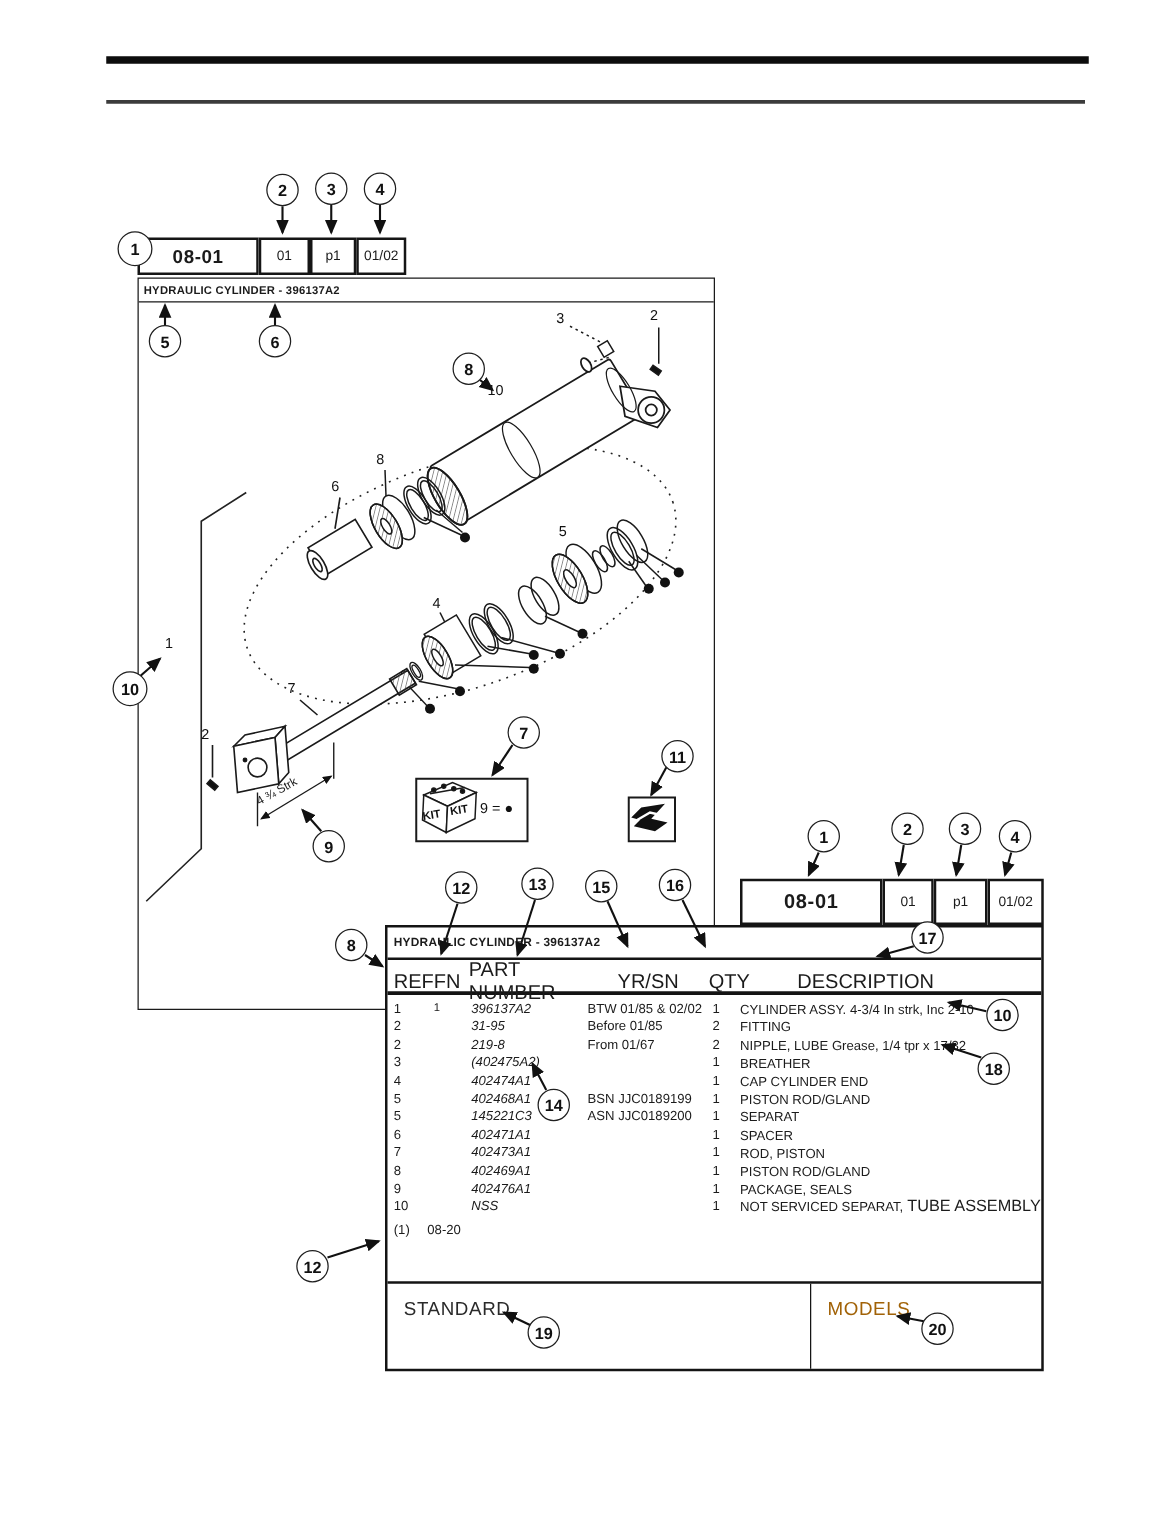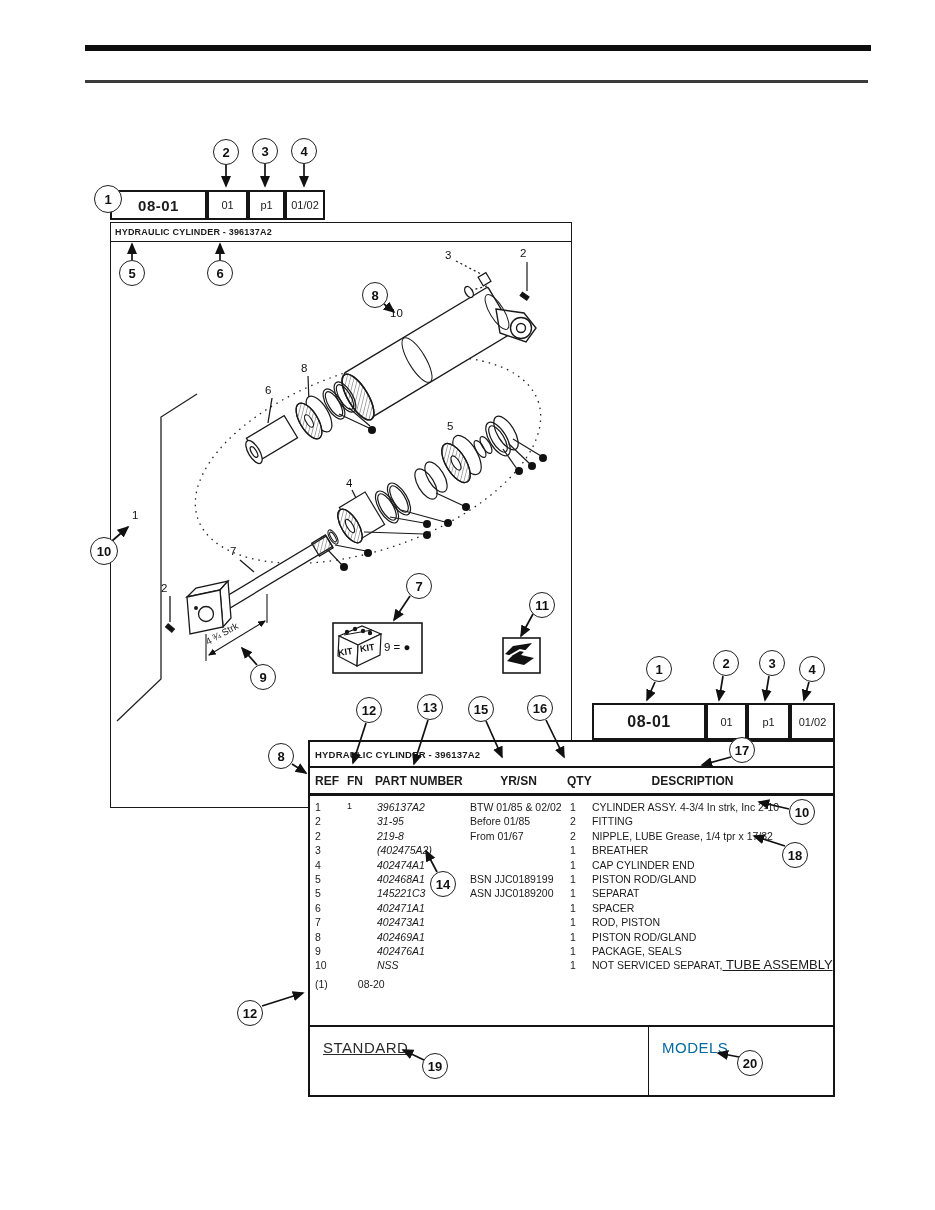--- a/index.html
+++ b/index.html
@@ -34,33 +34,33 @@
   .kit-eq{position:absolute;left:384px;top:641px;font-size:11.5px;color:#111;z-index:4;}
   
   .co{position:absolute;width:26px;height:26px;border:1.7px solid #1f1f1f;border-radius:50%;background:#fff;
       display:flex;align-items:center;justify-content:center;font-weight:bold;font-size:13px;color:#111;z-index:9;box-sizing:border-box;}
   .co.big{width:28px;height:28px;}
   
   .tbl{left:308px;top:740px;width:527px;height:357px;background:#fff;border:2px solid #141414;z-index:5;}
   .tbl-title{height:24px;border-bottom:2px solid #141414;font-weight:bold;font-size:9.5px;line-height:25px;
              padding-left:5px;letter-spacing:.2px;}
   .grid6{display:grid;grid-template-columns:37px 28px 95px 97px 25px 1fr;}
-  .tbl-head{height:25px;border-bottom:3.5px solid #141414;font-weight:bold;font-size:12px;align-items:center;}
+  .tbl-head{height:25px;border-bottom:3.5px solid #141414;font-weight:normal;font-size:16px;align-items:center;}
   .h-ref{padding-left:5px;} .h-part{text-align:left;} .h-yrsn{text-align:center;}
   .h-desc{text-align:center;padding-right:40px;}
   .tbl-body{padding-top:4px;}
   .trow{height:14.4px;font-size:10.5px;line-height:14.4px;white-space:nowrap;}
   .c-ref{padding-left:5px;} .c-fn{font-size:9px;line-height:13px;} .c-part{padding-left:2px;font-style:italic;}
   .c-qty{padding-left:3px;}
-  .desc-big{font-size:13px;text-decoration:underline;}
+  .desc-big{font-size:13px;}
   .tbl-foot{position:absolute;left:5px;top:236px;font-size:10.5px;}
-  .tbl-foot .fval{margin-left:30px;text-align:center;}
+  .tbl-foot .fval{margin-left:14px;text-align:center;}
   .tbl-bottom{position:absolute;left:0;top:283px;bottom:0;width:523px;border-top:2.5px solid #141414;display:flex;}
-  .std{width:325px;border-right:1.6px solid #141414;padding:12px 0 0 13px;font-size:15px;color:#2a2a2a;letter-spacing:.5px;text-decoration:underline;}
-  .mdl{flex:1;padding:12px 0 0 13px;font-size:15px;color:#0369a1;letter-spacing:.5px;}
+  .std{width:325px;border-right:1.6px solid #141414;padding:12px 0 0 13px;font-size:15px;color:#2a2a2a;letter-spacing:.5px;}
+  .mdl{flex:1;padding:12px 0 0 13px;font-size:15px;color:#a16207;letter-spacing:.5px;}
 </style>
 </head>
 <body>
 
 <div class="abs rule1"></div>
 <div class="abs rule2"></div>
 
 <div class="abs plate bold p1a">
     <span>08-01</span>
   </div>

